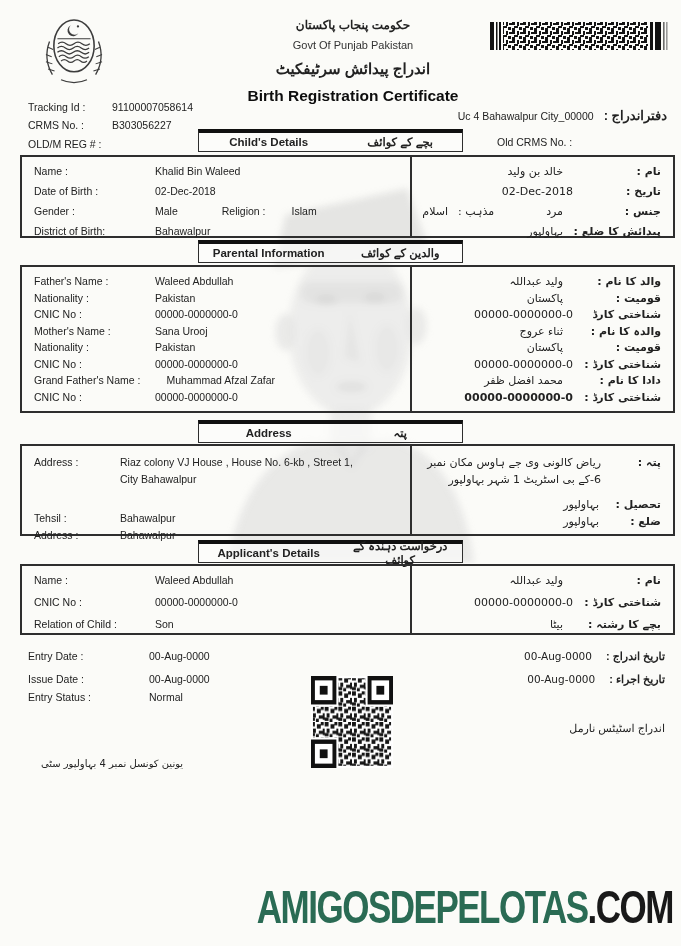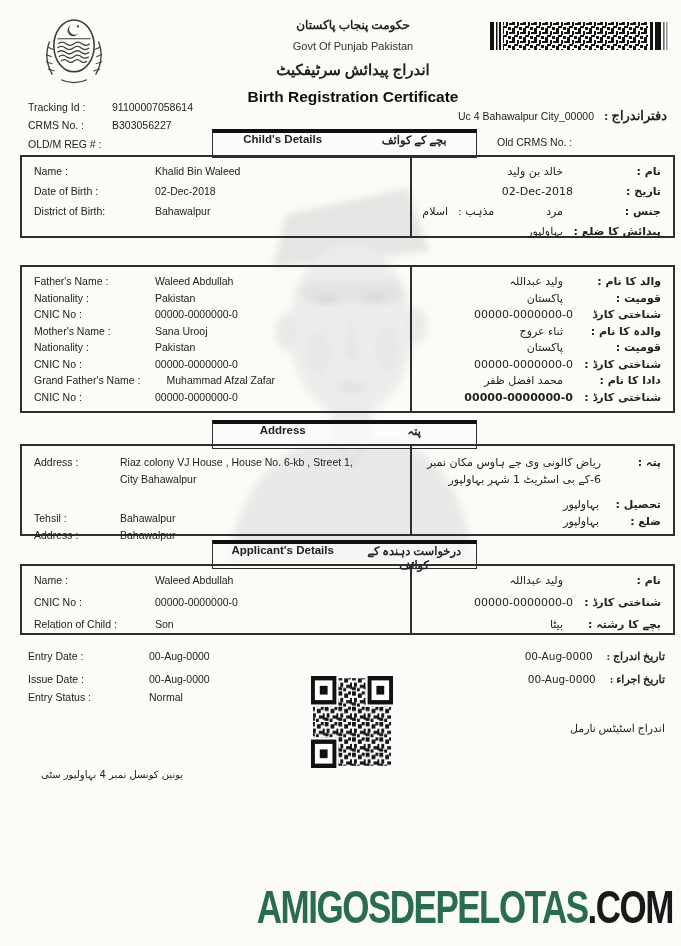--- a/index.html
+++ b/index.html
@@ -1,19 +1,19 @@
 <!DOCTYPE html>
 <html><head>
 <meta charset="utf-8">
 <style>
   *{box-sizing:border-box;margin:0;padding:0}
   html,body{background:#d8d8d6}
   body{display:flex;justify-content:center;font-family:"Liberation Sans","DejaVu Sans",sans-serif}
   .page{position:relative;width:681px;height:946px;background:#fbfbf8;color:#222;overflow:hidden;box-shadow:0 0 6px rgba(0,0,0,.25)}
-  .ur{font-family:Liberation Serif, serif;direction:rtl}
+  .ur{font-family:Liberation Sans, sans-serif;direction:rtl}
   .ltr{direction:ltr;unicode-bidi:isolate}
   .b{font-weight:bold}
 
   
   .watermark{position:absolute;left:198px;top:158px;width:305px;height:405px;opacity:.55;pointer-events:none}
 
   
   .logo{position:absolute;left:38px;top:12px;width:72px;height:80px}
   .hdr-titles{position:absolute;left:228px;top:18px;width:250px;text-align:center}
   .hdr-govt-ur{font-size:12px;font-weight:bold}
@@ -26,21 +26,21 @@
   .meta-left{position:absolute;left:28px;top:101px;font-size:10.5px}
   .mrow{display:flex;margin-bottom:6px}
   .ml{min-width:70px;white-space:nowrap}
   .mv{margin-left:14px}
   .office{position:absolute;right:14px;top:108px;display:flex;direction:rtl;align-items:center;font-size:10.5px;gap:10px}
   .office-label{font-size:13px;font-weight:bold}
   .oldreg{position:absolute;left:28px;top:138px;font-size:10.5px}
   .oldcrms{position:absolute;left:497px;top:136px;font-size:10.5px}
 
   
-  .shead{position:absolute;left:212px;width:265px;height:29px;border:1px solid #2e2e2e;border-top:4px solid #101010;display:flex;align-items:flex-start;background:rgba(252,252,250,.65)}
+  .shead{position:absolute;left:198px;width:265px;height:23px;border:1px solid #2e2e2e;border-top:4px solid #101010;display:flex;align-items:center;background:rgba(252,252,250,.65)}
   .sh-en{width:53%;text-align:center;font-size:11.5px;font-weight:bold}
   .sh-ur{width:47%;text-align:center;font-size:11.5px;font-weight:bold}
   #child-head{top:129px}#par-head{top:240px}#addr-head{top:420px}#app-head{top:540px}
 
   
   .dbox{position:absolute;left:20px;width:655px;border:2px solid #2e2e2e;display:flex}
   #child-box{top:155px;height:83px}
   #par-box{top:265px;height:148px}
   #addr-box{top:444px;height:92px}
   #app-box{top:564px;height:71px}
@@ -69,21 +69,21 @@
   .f-right{position:absolute;right:16px;display:flex;direction:rtl;gap:14px;font-size:11px;font-family:"DejaVu Sans",sans-serif}
   .f-right .lab{font-weight:bold;white-space:nowrap}
   #entry-left,#entry-right{top:650px}
   #issue-left,#issue-right{top:673px}
   #status-left{top:691px}
   #status-right{top:722px}
 
   .qr{position:absolute;left:311px;top:676px;width:82px;height:92px}
   .sig{position:absolute;left:12px;top:742px;width:200px;text-align:center}
   .sig1{font-size:13px;font-weight:bold;direction:rtl;font-family:"DejaVu Sans",sans-serif}
-  .sig2{font-size:10px;margin-top:27px;direction:rtl;font-family:"DejaVu Sans",sans-serif}
+  .sig2{font-size:10px;margin-top:16px;direction:rtl;font-family:"DejaVu Sans",sans-serif}
 
   .brand{position:absolute;right:8px;bottom:12px;font-size:35px;font-weight:bold;letter-spacing:-1.5px;transform:scaleY(1.32);transform-origin:100% 100%;white-space:nowrap;font-family:"Liberation Sans",sans-serif}
   .brand-g{color:#2a6b54}
   .brand-c{color:#191919}
 </style>
 </head>
 <body>
 
 <div class="page">
 
@@ -185,20 +185,26 @@
     <div class="bleft">
       <div class="frow">
           <span class="fl">Name :</span>
           <span class="fv">Khalid Bin Waleed</span>
         </div>
       <div class="frow">
           <span class="fl">Date of Birth :</span>
           <span class="fv">02-Dec-2018</span>
         </div>
       <div class="frow">
+        <span class="fl">Gender :</span>
+          <span class="fv">Male</span>
+        <span class="rel-l">Religion :</span>
+          <span class="fv">Islam</span>
+      </div>
+      <div class="frow">
           <span class="fl">District of Birth:</span>
           <span class="fv">Bahawalpur</span>
         </div>
     </div>
     <div class="bright">
       <div class="frow">
           <span class="ul">نام :</span>
           <span class="uv">خالد بن ولید</span>
         </div>
       <div class="frow">
@@ -211,20 +217,24 @@
         <span class="u-rel">مذہب :</span>
           <span class="uv">اسلام</span>
       </div>
       <div class="frow">
           <span class="ul">پیدائش کا ضلع :</span>
           <span class="uv">بہاولپور</span>
         </div>
     </div>
   </div>
 
+  <div class="shead" id="par-head">
+    <span class="sh-en">Parental Information</span>
+    <span class="sh-ur ur">والدین کے کوائف</span>
+  </div>
   <div class="dbox" id="par-box">
     <div class="bleft">
       <div class="frow">
           <span class="fl">Father's Name :</span>
           <span class="fv">Waleed Abdullah</span>
         </div>
       <div class="frow">
           <span class="fl">Nationality :</span>
           <span class="fv">Pakistan</span>
         </div>

